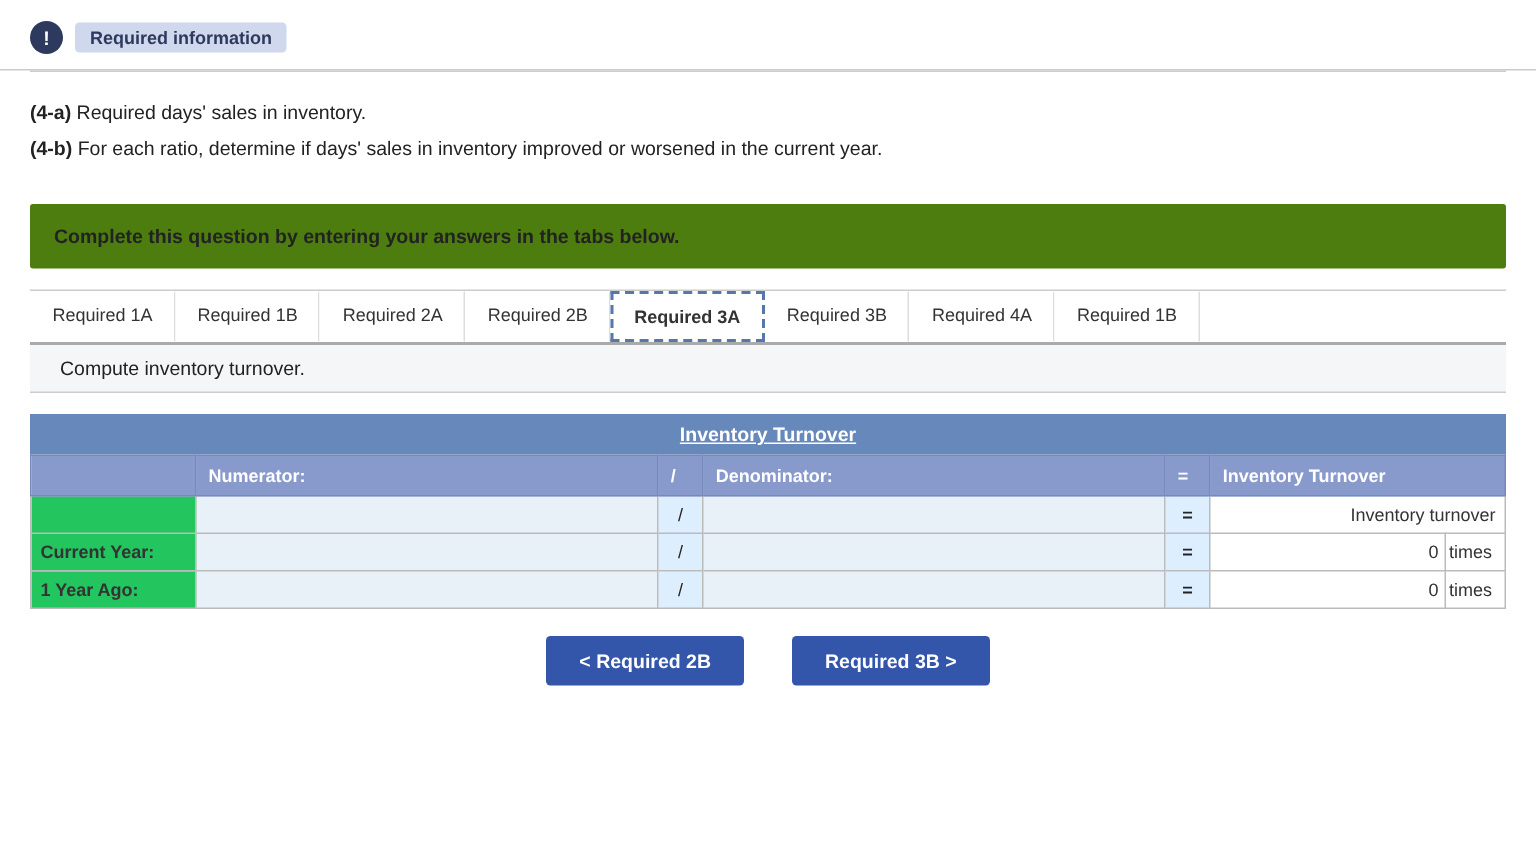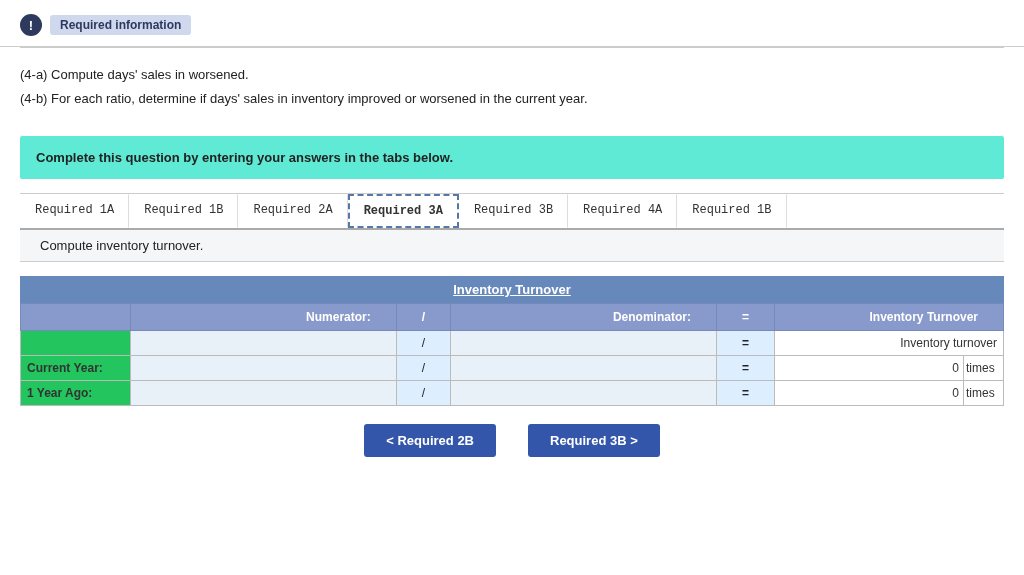--- a/index.html
+++ b/index.html
@@ -50,43 +50,42 @@
     .instructions {
       padding: 16px 20px 10px 20px;
       line-height: 1.7;
     }
 
     .instructions p {
       margin-bottom: 2px;
     }
 
     .instructions strong {
-      font-weight: normal;
+      font-weight: bold;
       text-align: center;
     }
 
     .complete-box {
       margin: 14px 20px;
-      background: #5eead4;
+      background: #4d7c0f;
       padding: 14px 16px;
       border-radius: 2px;
     }
 
     .complete-box p {
       font-weight: bold;
       font-size: 13px;
     }
 
     .tabs-row {
       display: flex;
       border-top: 1px solid #ccc;
       border-bottom: 2px solid #aaa;
       margin: 10px 20px 0 20px;
       gap: 0;
-      font-family: Liberation Mono, monospace;
     }
 
     .tab {
       padding: 8px 14px;
       font-size: 12px;
       color: #333;
       border: 1px solid transparent;
       cursor: pointer;
       white-space: nowrap;
       background: #fff;
@@ -126,22 +125,22 @@
     }
 
     .inv-table {
       width: 100%;
       border-collapse: collapse;
     }
 
     .inv-table th {
       background: #8899cc;
       color: #fff;
-      text-align: right;
-      padding: 6px 25px;
+      text-align: left;
+      padding: 6px 8px;
       font-size: 12px;
       border: 1px solid #7788bb;
     }
 
     .inv-table td {
       border: 1px solid #bbb;
       padding: 5px 6px;
       font-size: 12px;
       background: #fff;
     }
@@ -235,35 +234,36 @@
   <div class="required-badge">
     <div class="info-icon">!</div>
     <span class="required-label">Required information</span>
   </div>
 </div>
 
 <hr class="divider">
 
 <div class="instructions">
   <p>
-    <strong>(4-a)</strong><span> Compute days' sales in worsened.</span>
+    <strong>(4-a)</strong><span> Required days' sales in inventory.</span>
   </p>
   <p>
     <strong>(4-b)</strong><span> For each ratio, determine if days' sales in inventory improved or worsened in the current year.</span>
   </p>
 </div>
 
 <div class="complete-box">
   <p>Complete this question by entering your answers in the tabs below.</p>
 </div>
 
 <div class="tabs-row">
   <div class="tab">Required 1A</div>
   <div class="tab">Required 1B</div>
   <div class="tab">Required 2A</div>
+  <div class="tab">Required 2B</div>
   <div class="tab active">Required 3A</div>
   <div class="tab">Required 3B</div>
   <div class="tab">Required 4A</div>
   <div class="tab">Required 1B</div>
 </div>
 
 <div class="section-label">
   <span>Compute inventory turnover.</span>
 </div>
 

